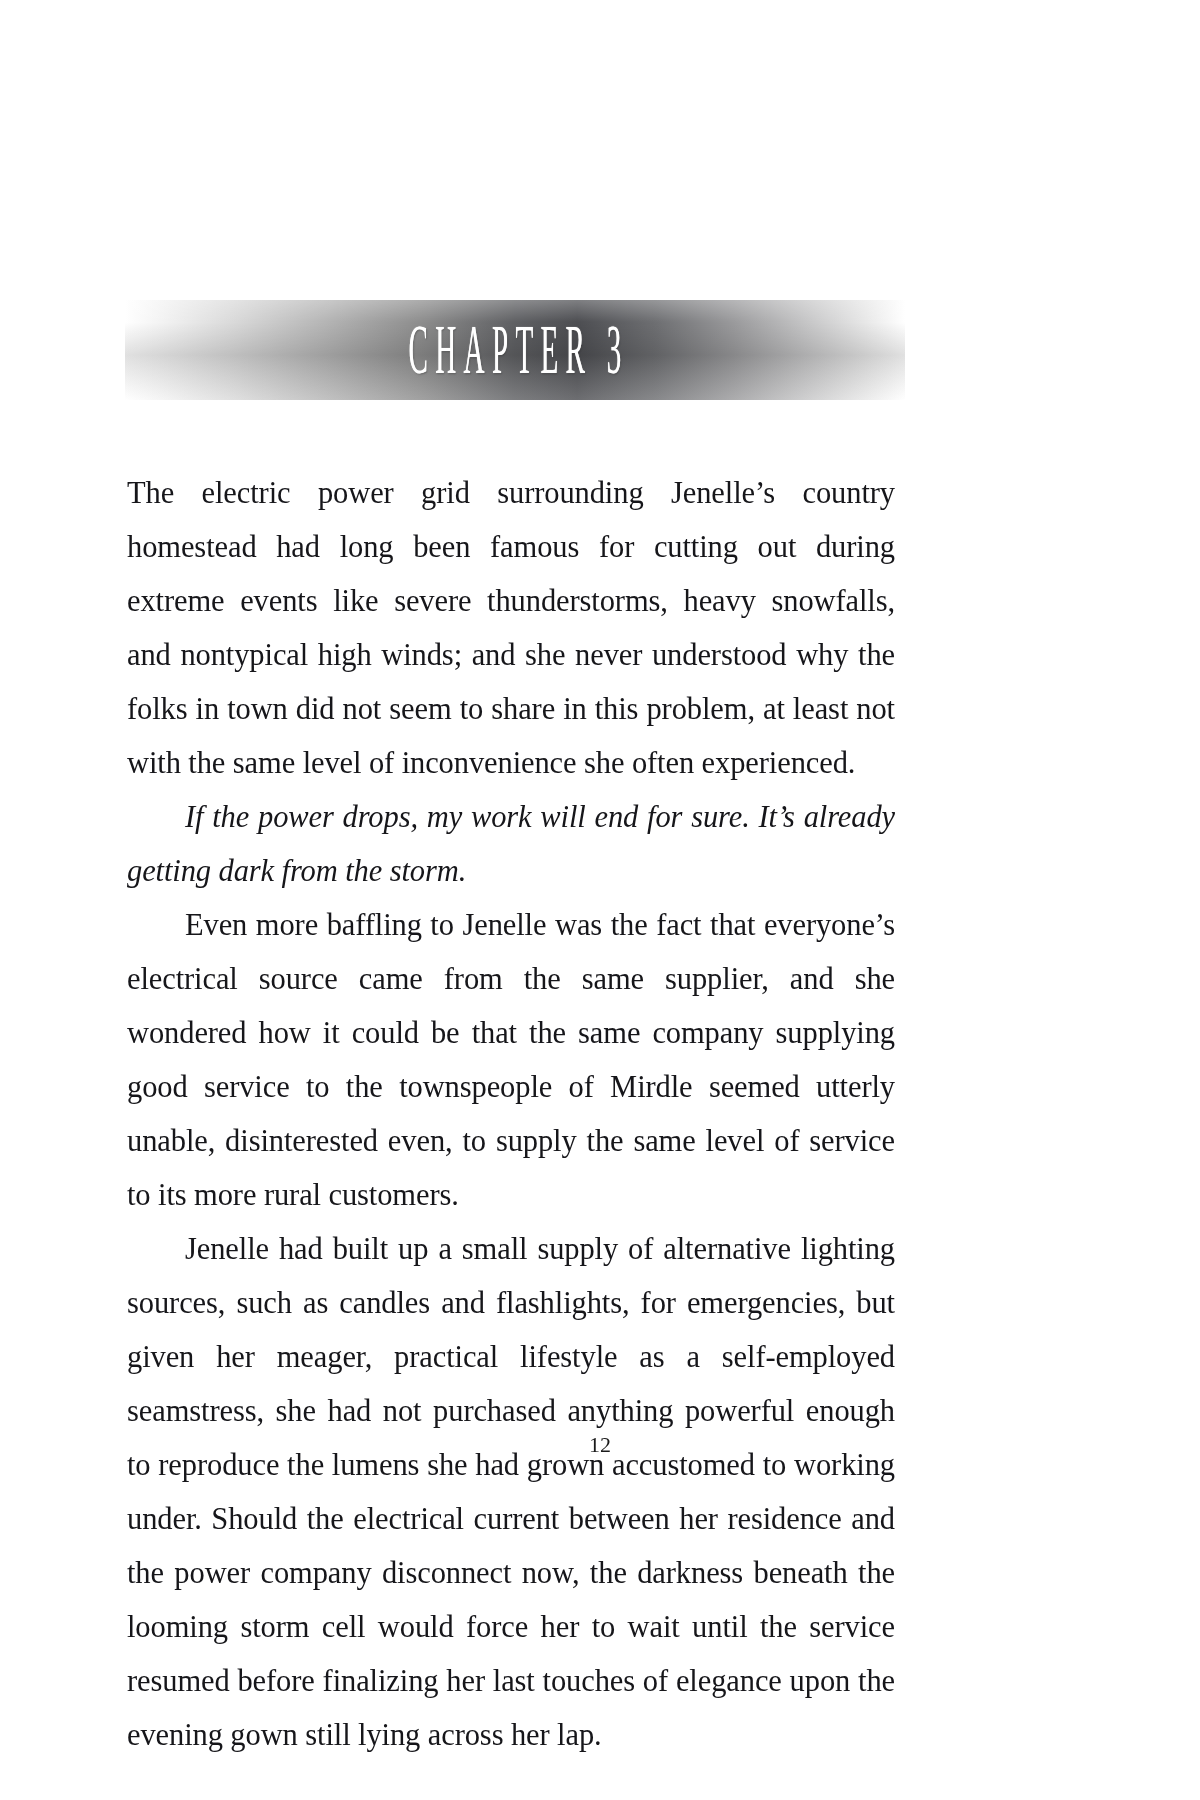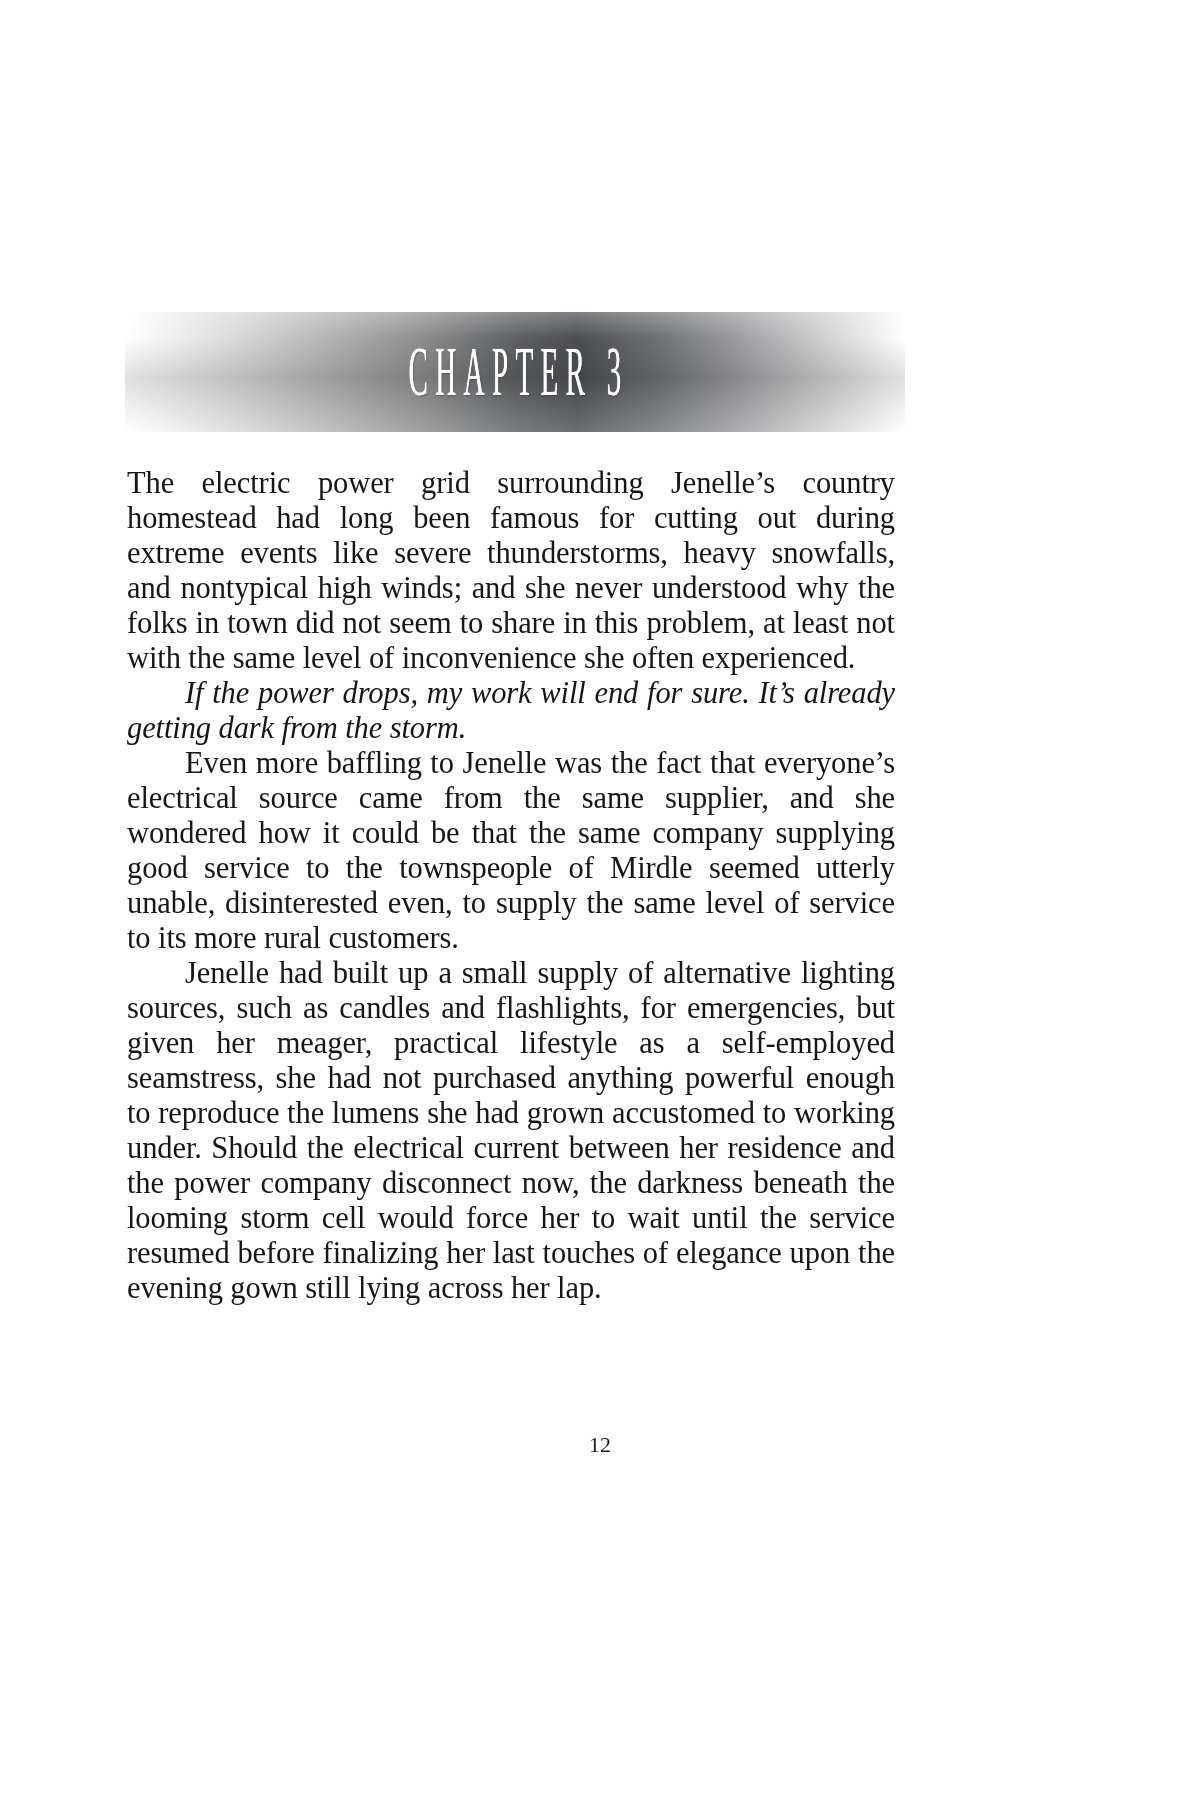--- a/index.html
+++ b/index.html
@@ -20,23 +20,23 @@
     width: 1200px;
     height: 1800px;
     background: #ffffff;
     box-sizing: border-box;
   }
 
   
   .chapter-banner {
     position: absolute;
     left: 125px;
-    top: 312px;
+    top: 300px;
     width: 780px;
-    height: 120px;
+    height: 100px;
     background:
       linear-gradient(to bottom,
         rgba(255,255,255,0.28) 0%,
         rgba(255,255,255,0.00) 22%,
         rgba(0,0,0,0.12) 55%,
         rgba(255,255,255,0.18) 100%),
       linear-gradient(to right,
         #ffffff 0%,
         #f2f2f2 5%,
         #d9d9d9 14%,
@@ -75,21 +75,21 @@
   .body-block {
     position: absolute;
     left: 127px;
     top: 466px;
     width: 768px;
   }
 
   .para {
     margin: 0;
     font-size: 30.5px;
-    line-height: 35px;
+    line-height: 54px;
     text-align: justify;
     text-justify: inter-word;
     hyphens: none;
     color: #16161a;
     letter-spacing: -0.1px;
     word-spacing: 0px;
   }
   .para.first {
     text-indent: 0;
   }

